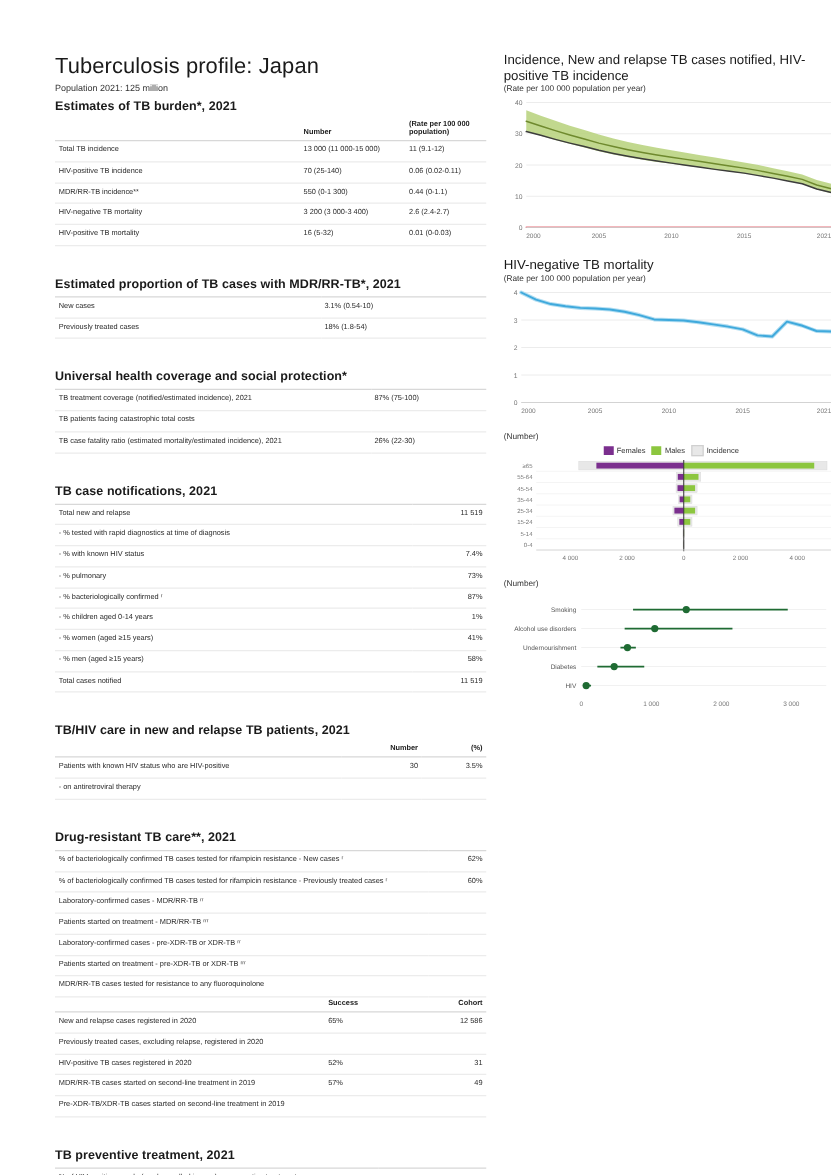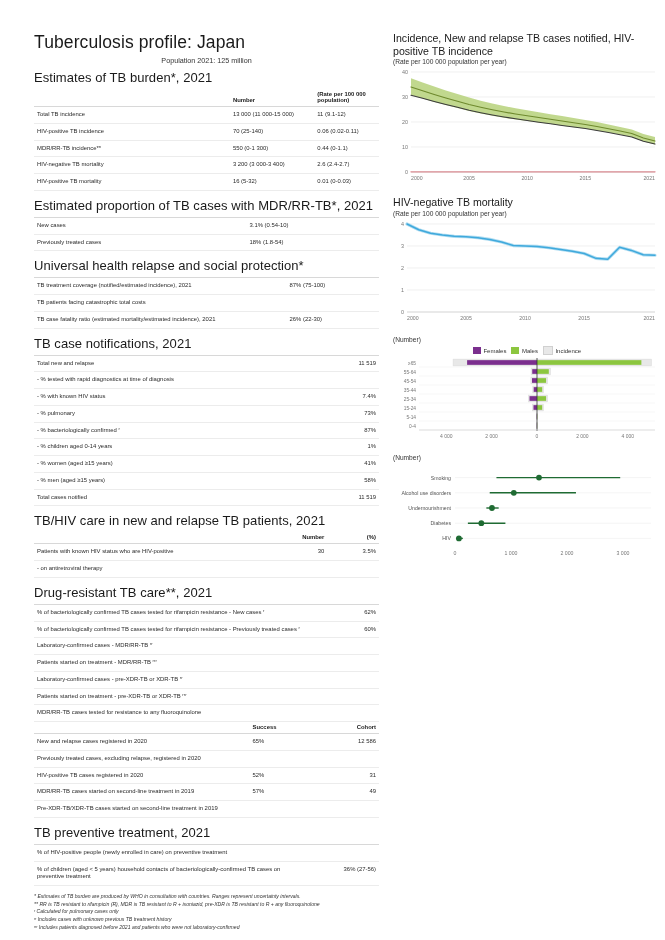--- a/index.html
+++ b/index.html
@@ -3,33 +3,33 @@
 <meta charset="utf-8">
 <style>
   html,body{margin:0;padding:0;}
   body{
     width:665px;height:940px;
     background:#ffffff;
     font-family:"Liberation Sans", sans-serif;
     color:#222;
     -webkit-font-smoothing:antialiased;
   }
-  .page{position:relative;width:665px;height:940px;padding:6px;box-sizing:border-box;}
+  .page{position:relative;width:665px;height:940px;padding:16px;box-sizing:border-box;}
   .cols{display:flex;padding:26px 18px 0 28px;box-sizing:border-box;}
   .left-col{width:345px;flex:0 0 345px;}
   .right-col{width:268px;flex:0 0 268px;margin-left:14px;}
 
   h1.doc-title{
     font-size:17.5px;font-weight:400;margin:0 0 3px 0;letter-spacing:.1px;color:#1a1a1a;
   }
-  .population{font-size:7.2px;color:#333;margin:0 0 2px 0;text-align:center;}
+  .population{font-size:7.2px;color:#333;margin:0 0 2px 0;}
   h2.section{
-    font-size:13px;font-weight:400;margin:5px 0 4px 0;color:#1a1a1a;letter-spacing:.05px;
-  }
-  h2.section.tight{margin-top:7px;}
+    font-size:10px;font-weight:700;margin:5px 0 4px 0;color:#1a1a1a;letter-spacing:.05px;
+  }
+  h2.section.tight{margin-top:25px;}
 
   table.data{width:100%;border-collapse:collapse;table-layout:fixed;}
   table.data th{
     font-size:5.9px;font-weight:bold;text-align:left;color:#222;
     padding:2px 3px 3px 3px;border-bottom:1px solid #d8d8d8;vertical-align:bottom;
   }
   table.data td{
     font-size:5.9px;font-weight:normal;color:#2a2a2a;
     padding:4.2px 3px;border-bottom:1px solid #ececec;vertical-align:top;line-height:1.25;
   }
@@ -131,21 +131,21 @@
               <td class="lab2">New cases</td>
               <td class="val2">3.1% (0.54-10)</td>
             </tr>
             <tr>
               <td class="lab2">Previously treated cases</td>
               <td class="val2">18% (1.8-54)</td>
             </tr>
           </tbody>
     </table>
 
-    <h2 class="section tight">Universal health relapse and social protection*</h2>
+    <h2 class="section tight">Universal health coverage and social protection*</h2>
     <table class="data">
       <tbody id="uhc-body">
             <tr>
               <td class="uhc-lab">TB treatment coverage (notified/estimated incidence), 2021</td>
               <td class="uhc-val">87% (75-100)</td>
             </tr>
             <tr>
               <td class="uhc-lab">TB patients facing catastrophic total costs</td>
               <td class="uhc-val"></td>
             </tr>

